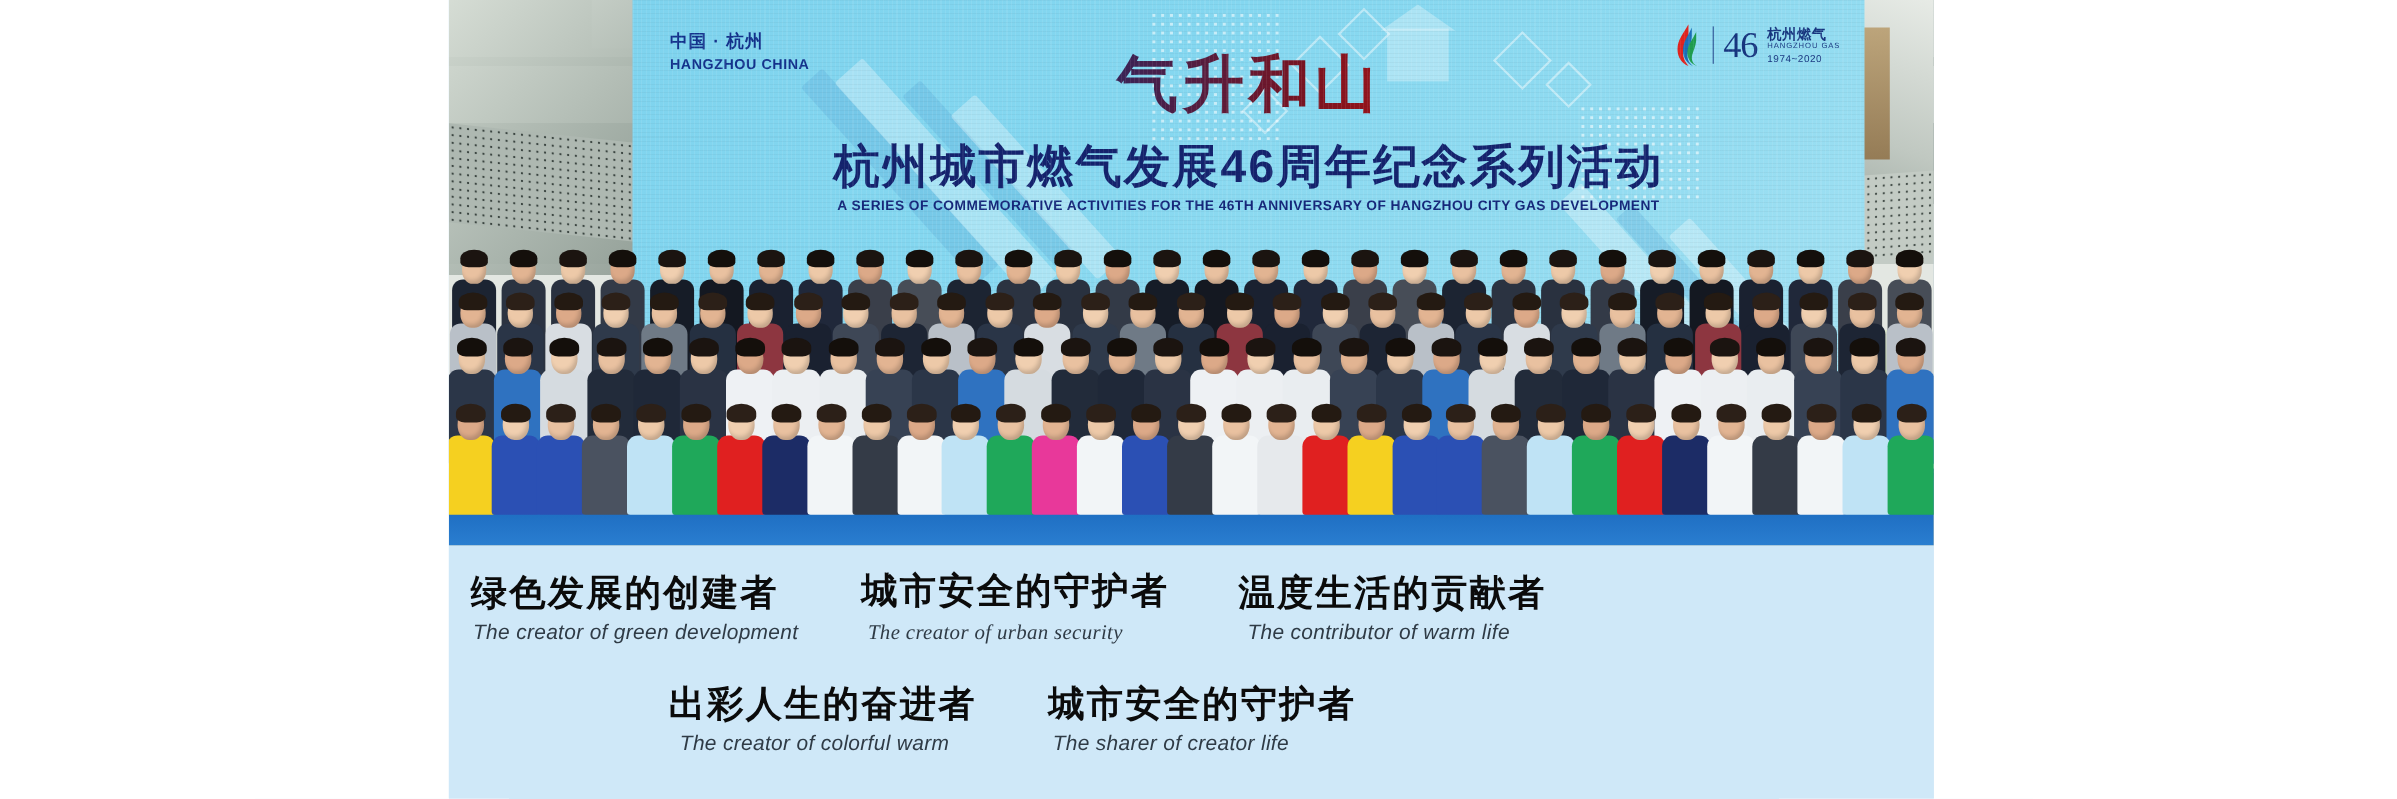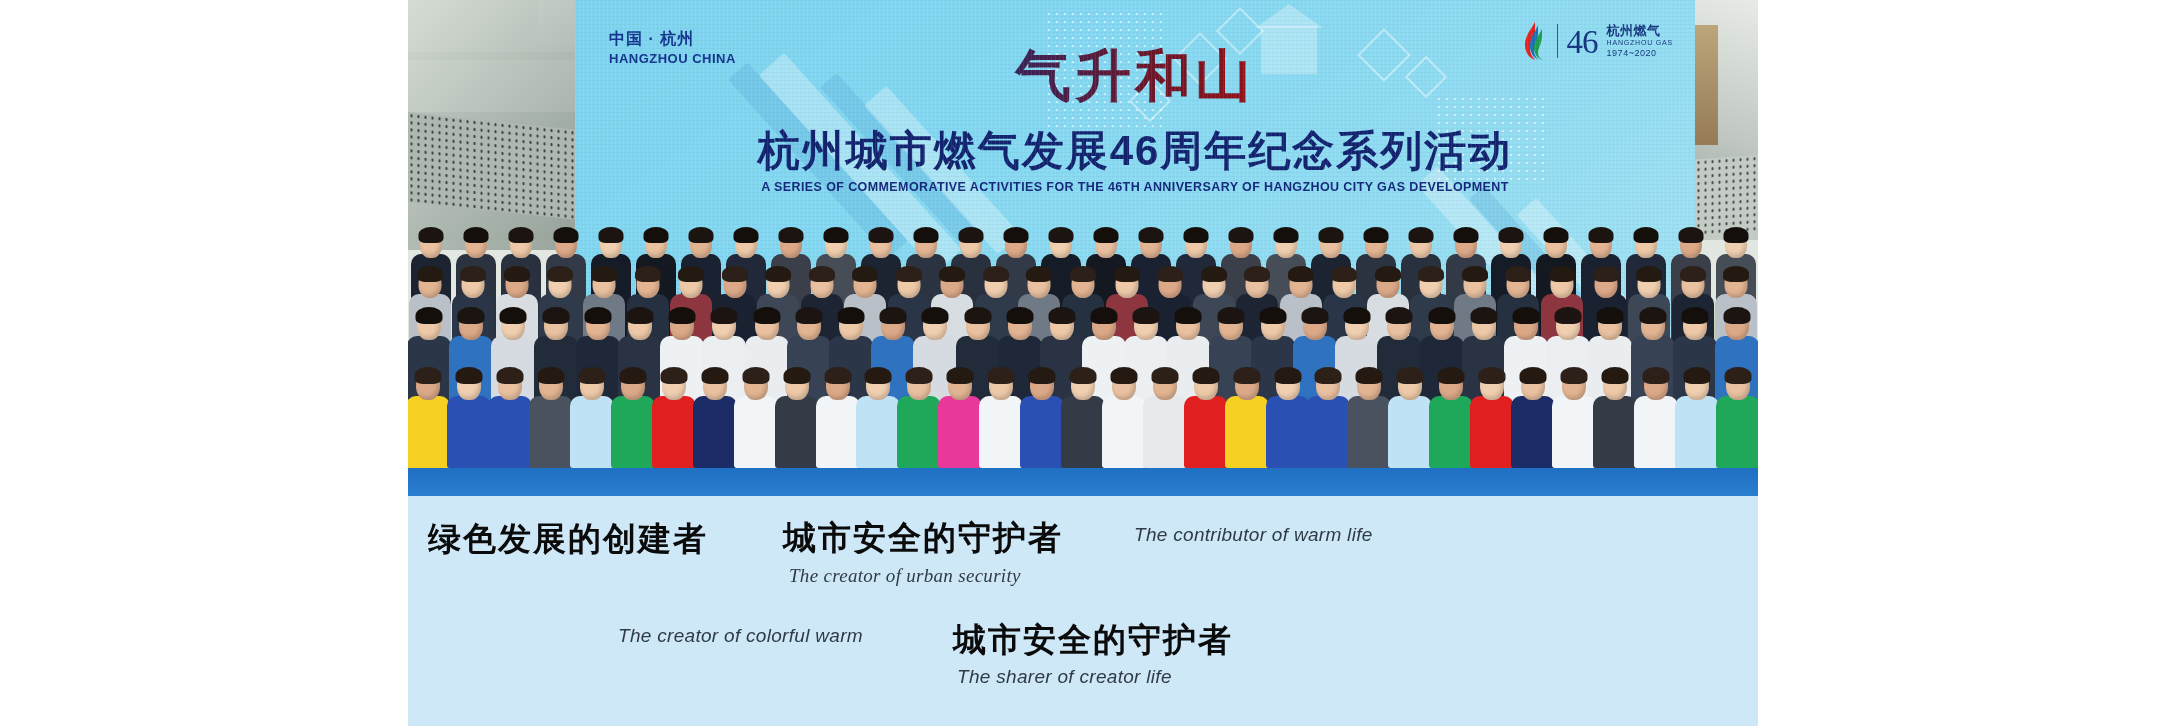--- a/index.html
+++ b/index.html
@@ -1048,32 +1048,35 @@
             <div class="head" style="width: 24px; height: 29.28px; bottom: 68px; position: absolute; background: rgb(233, 193, 160);"></div>
             <div class="hair" style="width: 27px; height: 16.8px; bottom: 84.48px; position: absolute; background: rgb(44, 32, 24);"></div>
           </div>
         </div>
     </div>
 
     <div id="slogans">
 
       <div class="slogan s1" style="top:22px;">
         <div class="cn">绿色发展的创建者</div>
+        <div class="en">The creator of green development</div>
       </div>
 
       <div class="slogan s2" style="top:22px;font-family:Liberation Serif, serif;">
         <div class="cn">城市安全的守护者</div>
         <div class="en">The creator of urban security</div>
       </div>
 
       <div class="slogan s3" style="top:22px;">
+        <div class="cn">温度生活的贡献者</div>
         <div class="en">The contributor of warm life</div>
       </div>
 
       <div class="slogan s4" style="top:123px;">
+        <div class="cn">出彩人生的奋进者</div>
         <div class="en">The creator of colorful warm</div>
       </div>
 
       <div class="slogan s5" style="top:123px;">
         <div class="cn">城市安全的守护者</div>
         <div class="en">The sharer of creator life</div>
       </div>
 
     </div>
   </div>

